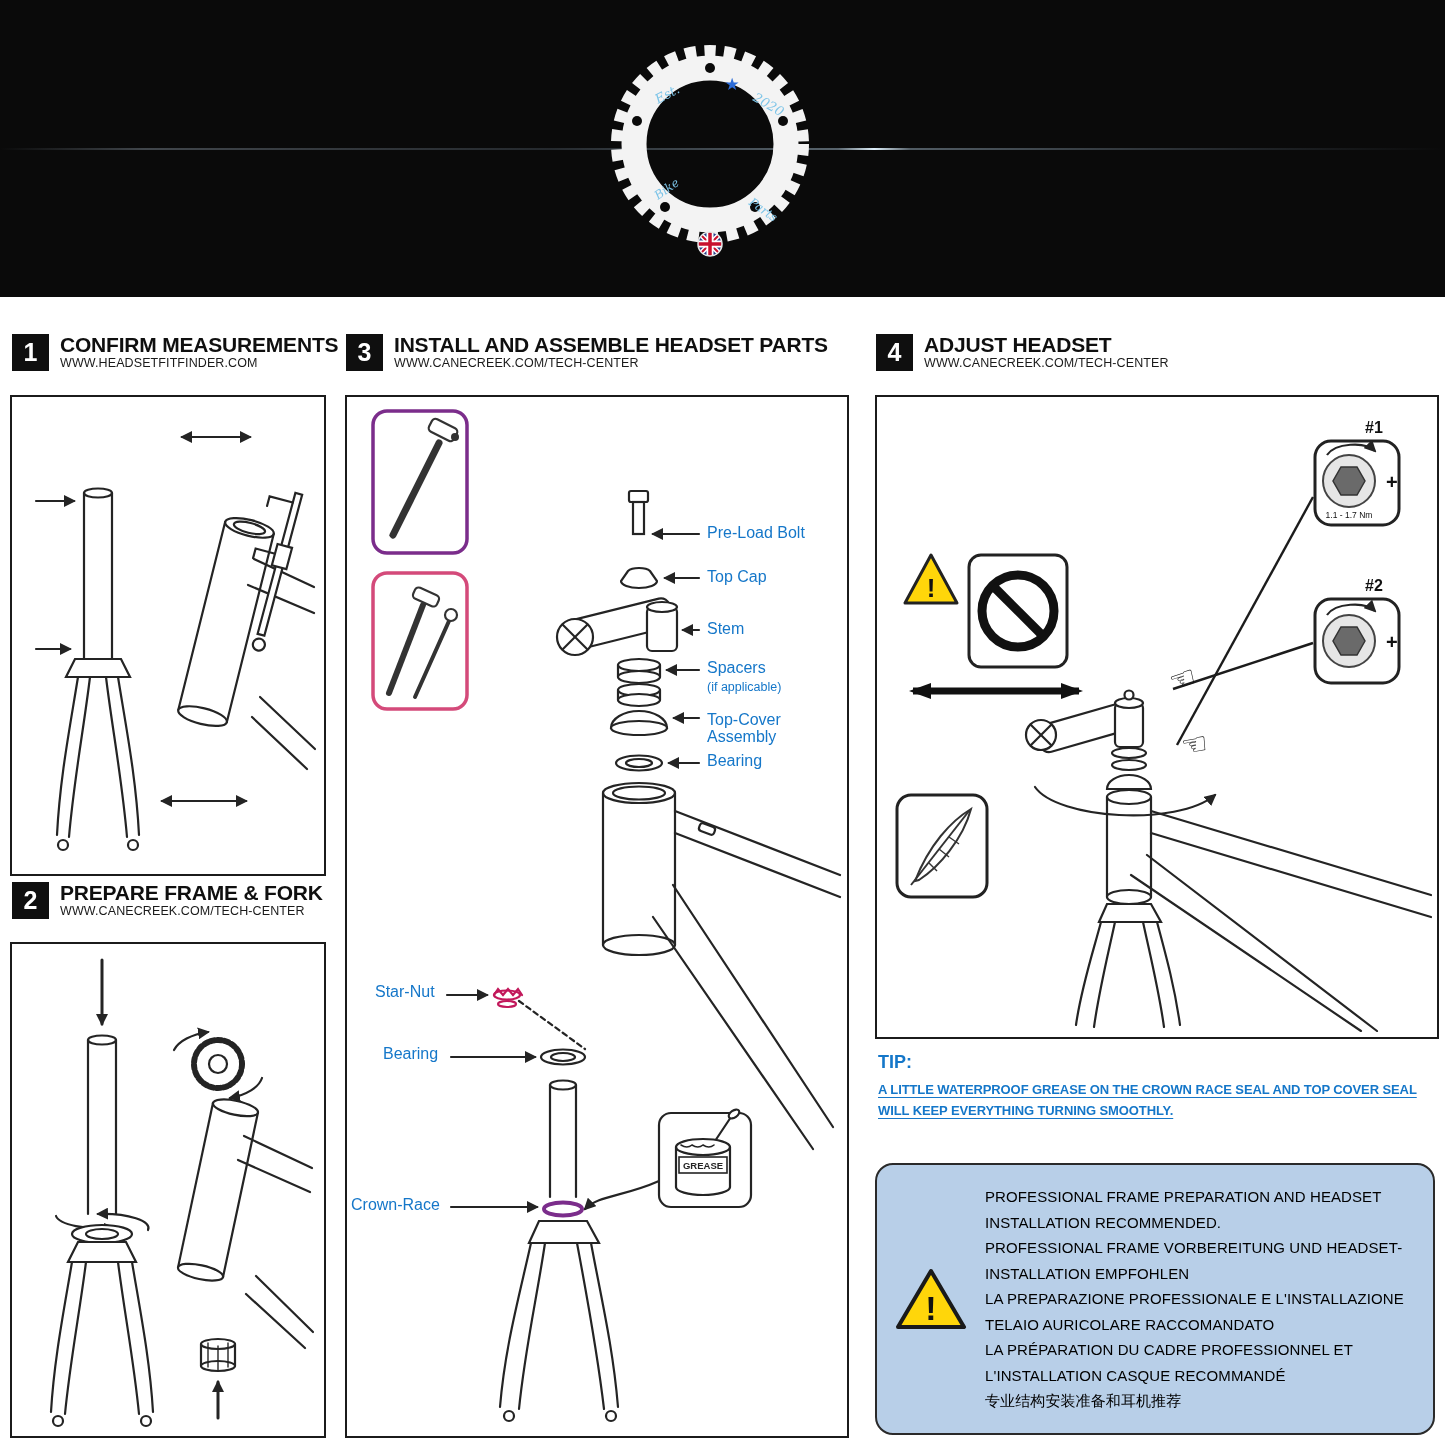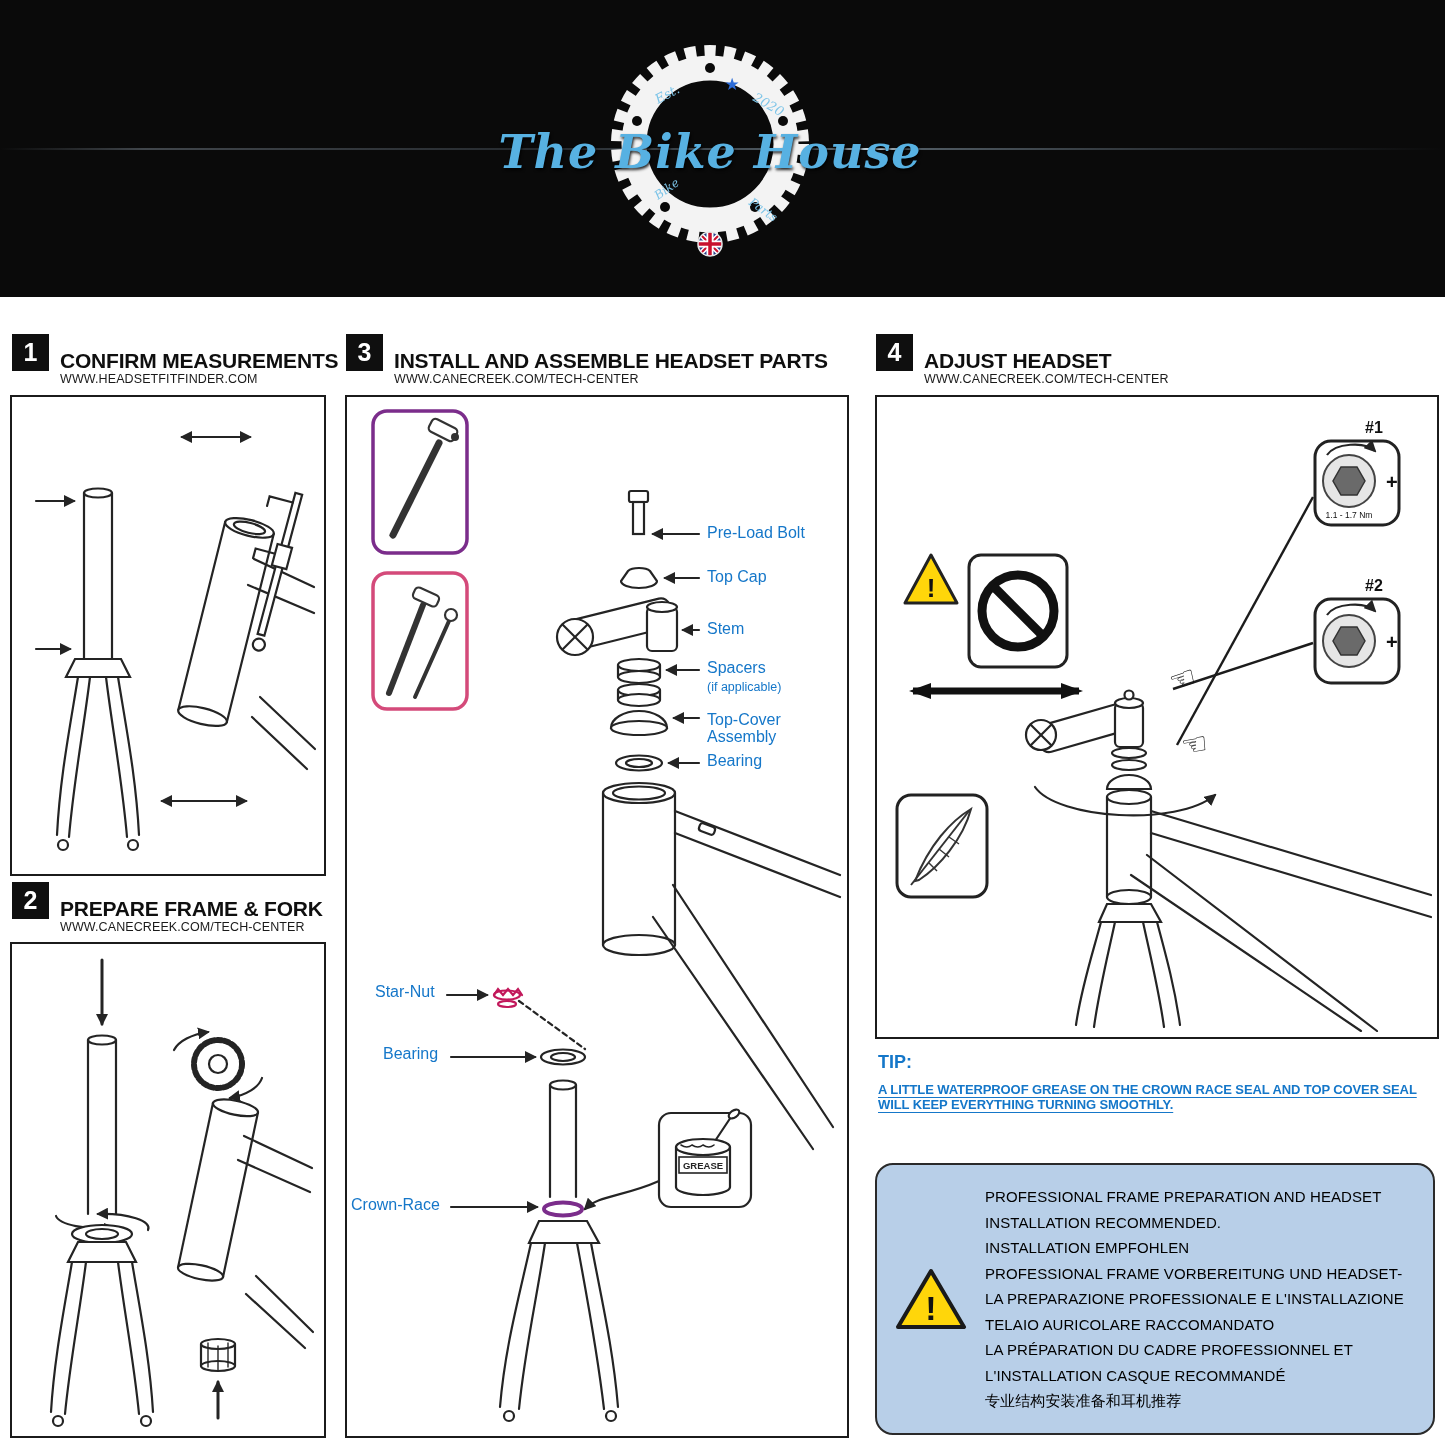--- a/index.html
+++ b/index.html
@@ -25,37 +25,37 @@
     font-size:46px; line-height:52px; color:#57b1e2; letter-spacing:1px;
     text-shadow:1px 2px 3px rgba(0,0,0,.85);
   }
 
   
   .step-header { position:absolute; display:flex; align-items:flex-start; gap:11px; }
   .step-num {
     flex:0 0 auto; width:37px; height:37px; background:#0f0f0f; color:#fff;
     font-size:25px; font-weight:700; display:flex; align-items:center; justify-content:center;
   }
-  .step-title { font-size:21px; font-weight:700; color:#0f0f0f; letter-spacing:-0.2px; line-height:22px;margin-top:16px; }
+  .step-title { font-size:21px; font-weight:700; color:#0f0f0f; letter-spacing:-0.2px; line-height:22px; }
   .step-url { font-size:12.5px; color:#1a1a1a; letter-spacing:0.1px; font-weight:400; }
 
   
   .panel { position:absolute; background:#fff; border:2.5px solid #1b1b1b; }
   .panel > svg { position:absolute; left:0; top:0; }
 
   
   .lbl { position:absolute; color:#1577c9; font-size:16px; white-space:nowrap; font-weight:400; }
   .lbl.small { font-size:12.5px; }
 
   
   .tip { position:absolute; left:878px; top:1052px; width:556px; }
   .tip-heading { color:#1577c9; font-size:18px; font-weight:700; margin-bottom:9px; }
   .tip-line {
     color:#1577c9; font-size:13px; font-weight:700; letter-spacing:-0.1px;
-    text-decoration:underline; text-underline-offset:3px;
+    margin-top:6px; text-decoration:underline; text-underline-offset:3px;
   }
 
   
   .notice {
     position:absolute; left:875px; top:1163px; width:560px; height:272px;
     background:#b8cfe8; border:2px solid #2a2a2a; border-radius:18px;
     display:flex; align-items:center; padding:14px 16px 14px 18px; box-sizing:border-box; gap:18px;
   }
   .notice-triangle { flex:0 0 auto; }
   .notice-lines p { margin:0; font-size:15px; line-height:25.5px; color:#000000; letter-spacing:0.1px; }
@@ -96,21 +96,20 @@
         <g clip-path="url(#flagclip)">
           <rect x="198" y="214" width="24" height="24" fill="#27408b"></rect>
           <path d="M198,214 L222,238 M222,214 L198,238" stroke="#ffffff" stroke-width="5"></path>
           <path d="M198,214 L222,238 M222,214 L198,238" stroke="#c8102e" stroke-width="2"></path>
           <path d="M210,214 v24 M198,226 h24" stroke="#ffffff" stroke-width="7"></path>
           <path d="M210,214 v24 M198,226 h24" stroke="#c8102e" stroke-width="3.5"></path>
         </g>
         <circle cx="210" cy="226" r="12" fill="none" stroke="#e8e8e8" stroke-width="1.5"></circle>
       </g>
     </svg>
-    <div class="brand-script">The Bike House</div>
   </header>
 
   <div class="step-header" style="left:12px; top:334px;">
     <div class="step-num">1</div>
     <div class="step-text">
       <div class="step-title">CONFIRM MEASUREMENTS</div>
       <div class="step-url">WWW.HEADSETFITFINDER.COM</div>
     </div>
   </div>
 
@@ -522,22 +521,22 @@
   </div>
 
   <div class="notice">
     <svg class="notice-triangle" width="72" height="66" viewBox="0 0 72 66">
       <path d="M36,5 L69,61 L3,61 Z" fill="#ffd60a" stroke="#1a1a1a" stroke-width="4" stroke-linejoin="round"></path>
       <text x="36" y="54" text-anchor="middle" font-size="34" font-weight="bold" fill="#111">!</text>
     </svg>
     <div class="notice-lines">
       <p>PROFESSIONAL FRAME PREPARATION AND HEADSET</p>
       <p>INSTALLATION RECOMMENDED.</p>
+      <p>PROFESSIONAL FRAME VORBEREITUNG UND HEADSET-</p>
       <p>INSTALLATION EMPFOHLEN</p>
-      <p>PROFESSIONAL FRAME VORBEREITUNG UND HEADSET-</p>
       <p>LA PREPARAZIONE PROFESSIONALE E L'INSTALLAZIONE</p>
       <p>TELAIO AURICOLARE RACCOMANDATO</p>
       <p>LA PRÉPARATION DU CADRE PROFESSIONNEL ET</p>
       <p>L'INSTALLATION CASQUE RECOMMANDÉ</p>
       <p>专业结构安装准备和耳机推荐</p>
     </div>
   </div>
 
 </div>
 

